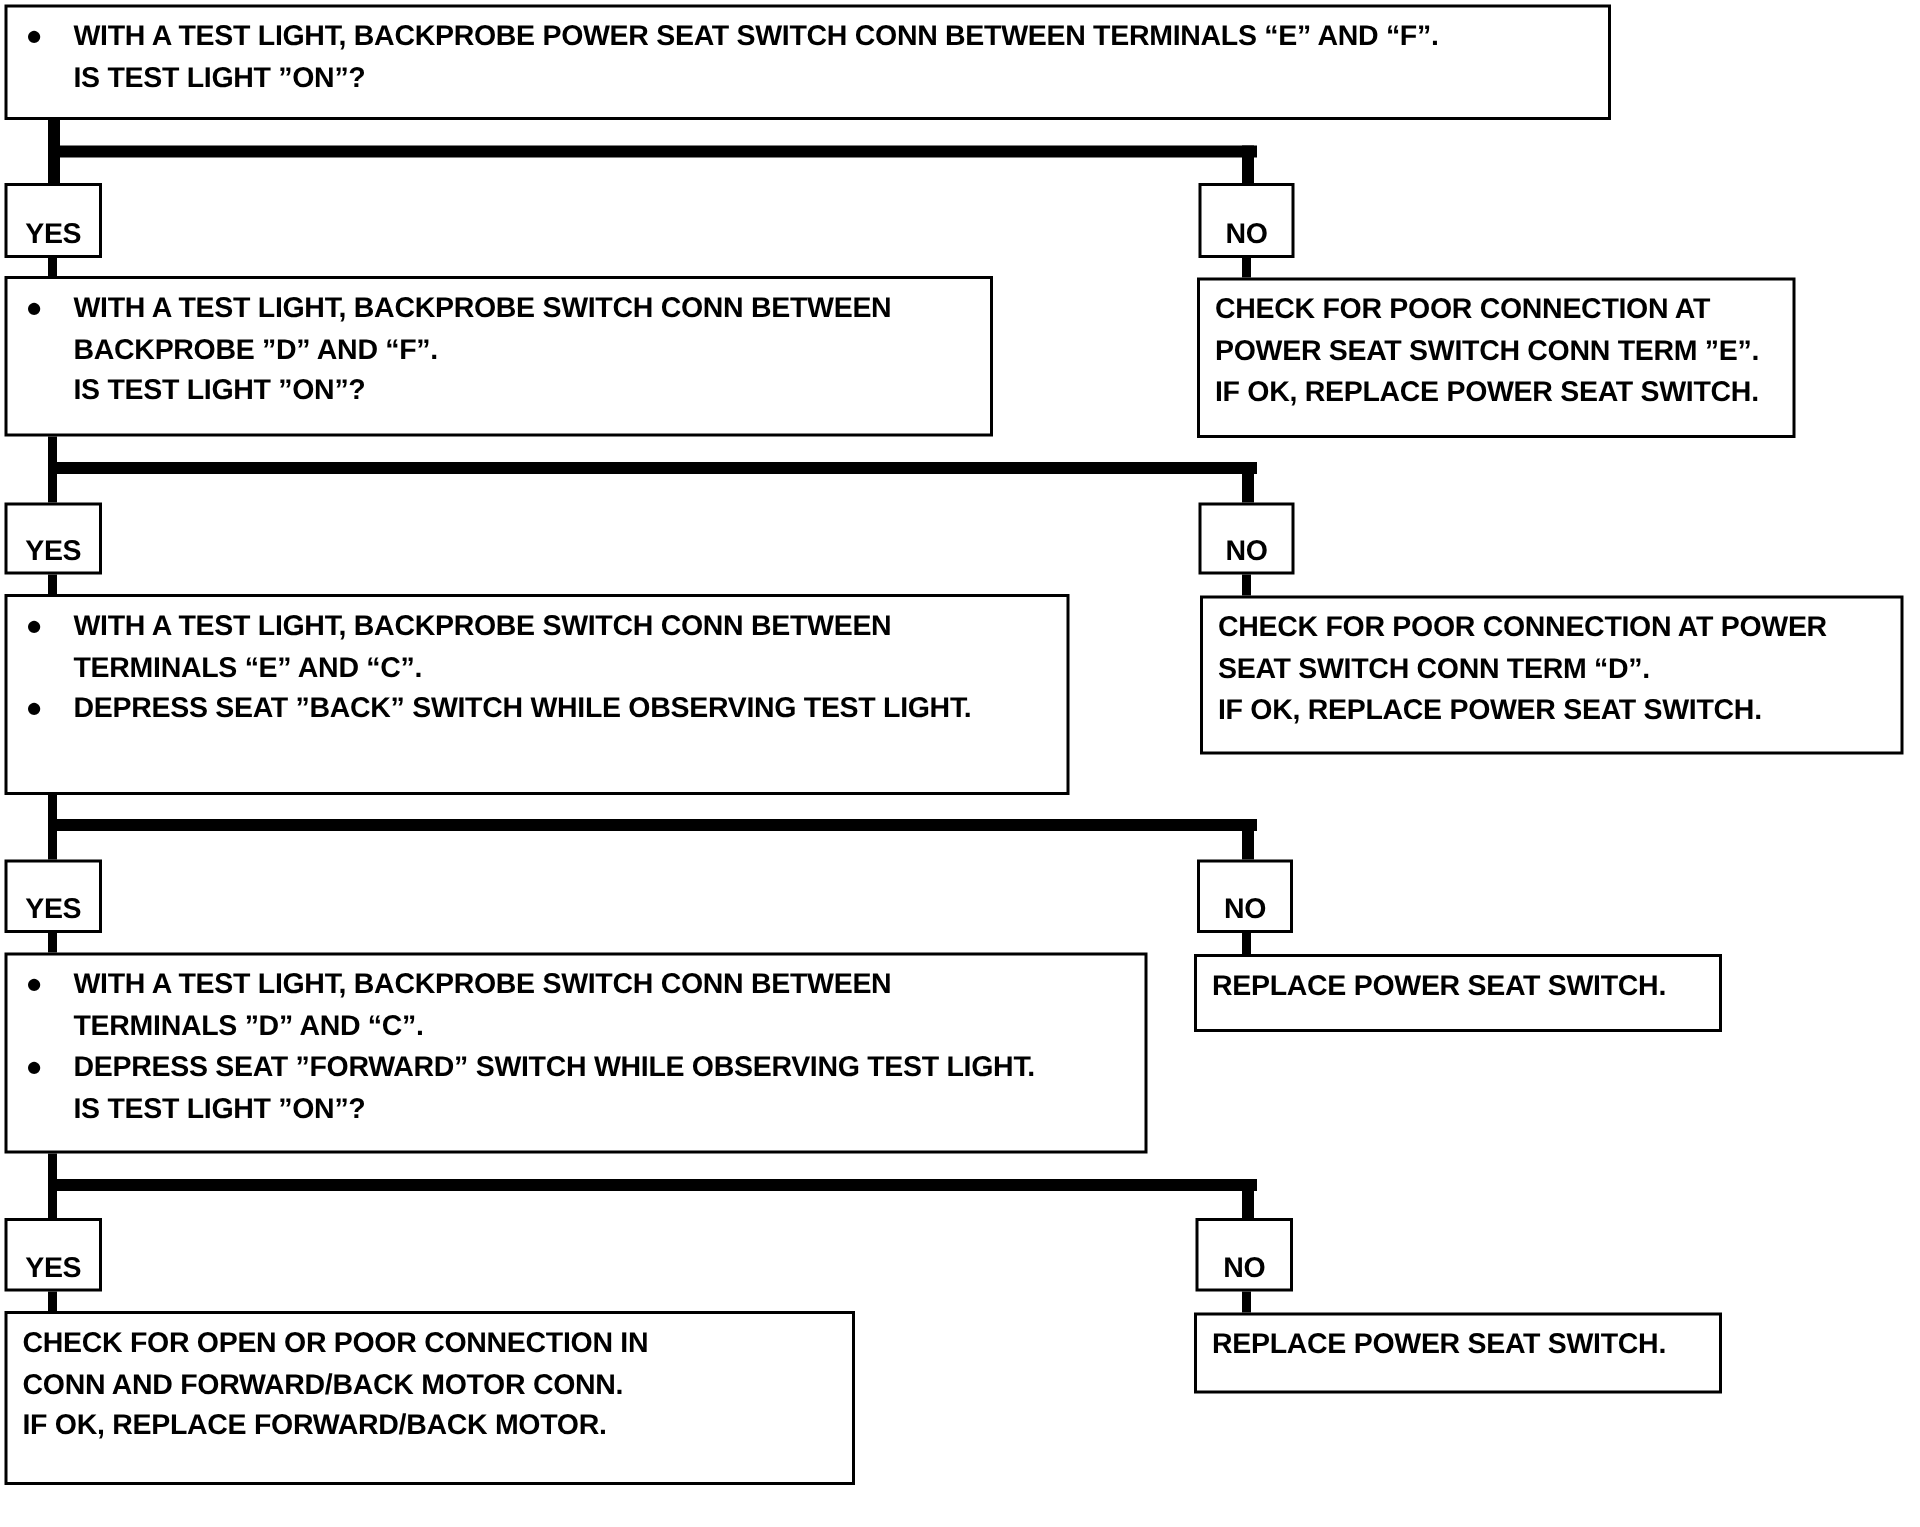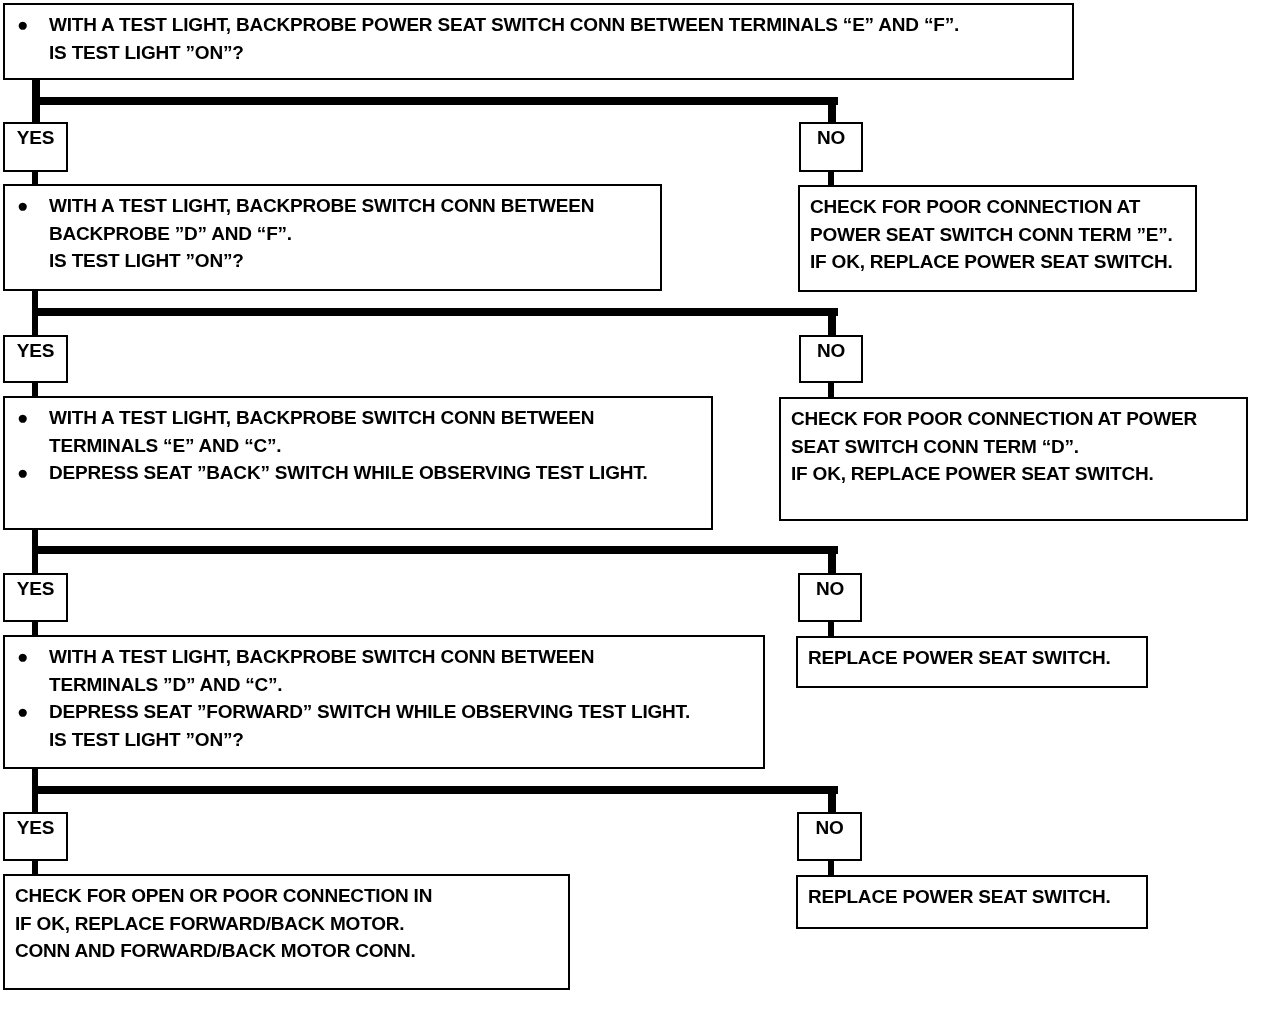--- a/index.html
+++ b/index.html
@@ -3,21 +3,21 @@
 <meta charset="utf-8">
 <style>
   html, body { margin: 0; padding: 0; background: #ffffff; }
   body { width: 1280px; height: 1018px; position: relative; overflow: hidden;
          font-family: "Liberation Sans", sans-serif; color: #000; }
   .box { position: absolute; border: 2px solid #000; background: #fff; box-sizing: border-box; }
   .txt { font-weight: bold; font-size: 19px; line-height: 27.5px; letter-spacing: -0.2px; white-space: nowrap; }
   .step { padding: 6px 8px 0 10px; }
   .line { position: relative; padding-left: 34px; }
   .bullet { position: absolute; left: 2px; top: 0; font-size: 19px; }
-  .lbl { padding: 0; display: flex; align-items: flex-start; justify-content: center; }
+  .lbl { padding: 0; display: flex; align-items: flex-end; justify-content: center; }
   .act { padding: 6px 8px 0 10px; }
   .bar { position: absolute; background: #000; }
 </style>
 </head>
 <body>
 
 <div>
 
   <div class="bar" style="left:32px;top:78px;width:8px;height:46px;"></div>
   <div class="bar" style="left:32px;top:97px;width:806px;height:8px;"></div>
@@ -80,21 +80,21 @@
   </div>
 </div>
 
 <div class="box lbl txt" style="left:3px;top:335px;width:65px;height:48px;">
     <span>YES</span>
   </div>
 <div class="box lbl txt" style="left:799px;top:335px;width:64px;height:48px;">
     <span>NO</span>
   </div>
 
-<div class="box act txt" style="left:779px;top:397px;width:469px;height:124px;">
+<div class="box act txt" style="left:800px;top:397px;width:469px;height:106px;">
   <div>CHECK FOR POOR CONNECTION AT POWER</div>
   <div>SEAT SWITCH CONN TERM “D”.</div>
   <div>IF OK, REPLACE POWER SEAT SWITCH.</div>
 </div>
 
 <div class="box step txt" style="left:3px;top:396px;width:710px;height:134px;">
   <div class="line">
     <span class="bullet">●</span>
     <span>WITH A TEST LIGHT, BACKPROBE SWITCH CONN BETWEEN</span>
   </div>
@@ -137,19 +137,19 @@
 
 <div class="box lbl txt" style="left:3px;top:812px;width:65px;height:49px;">
     <span>YES</span>
   </div>
 <div class="box lbl txt" style="left:797px;top:812px;width:65px;height:49px;">
     <span>NO</span>
   </div>
 
 <div class="box act txt" style="left:3px;top:874px;width:567px;height:116px;">
   <div>CHECK FOR OPEN OR POOR CONNECTION IN</div>
+  <div>CONN AND FORWARD/BACK MOTOR CONN.</div>
   <div>IF OK, REPLACE FORWARD/BACK MOTOR.</div>
-  <div>CONN AND FORWARD/BACK MOTOR CONN.</div>
 </div>
 
 <div class="box act txt" style="left:796px;top:875px;width:352px;height:54px;">
   <div>REPLACE POWER SEAT SWITCH.</div>
 </div>
 
 </body></html>

